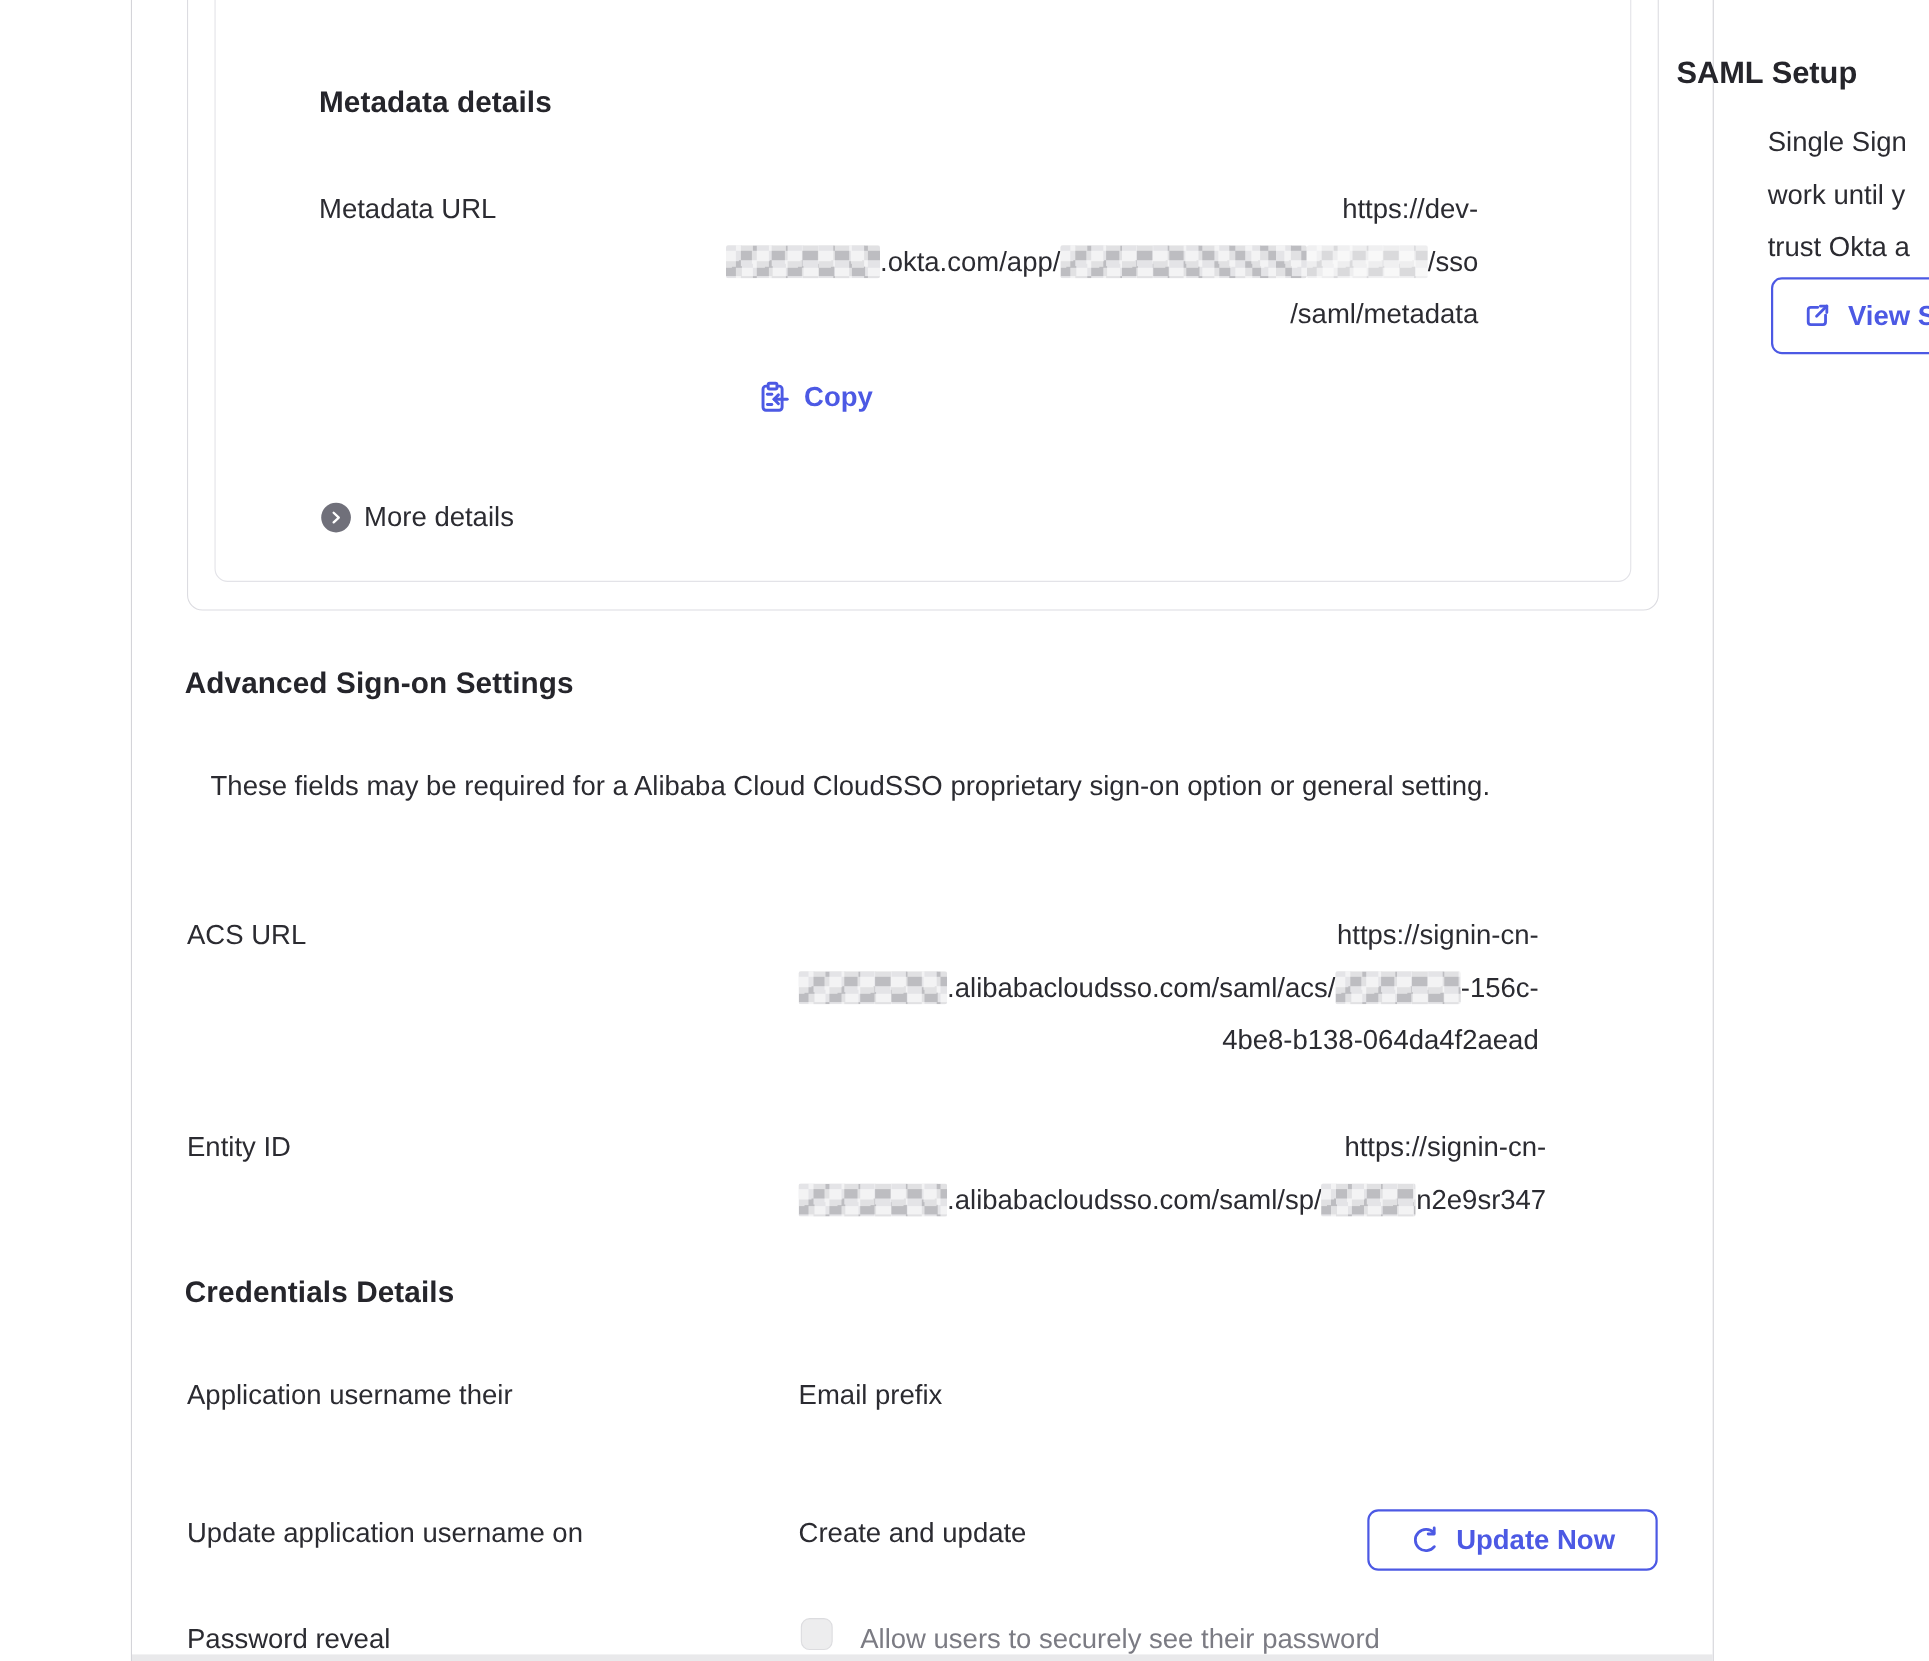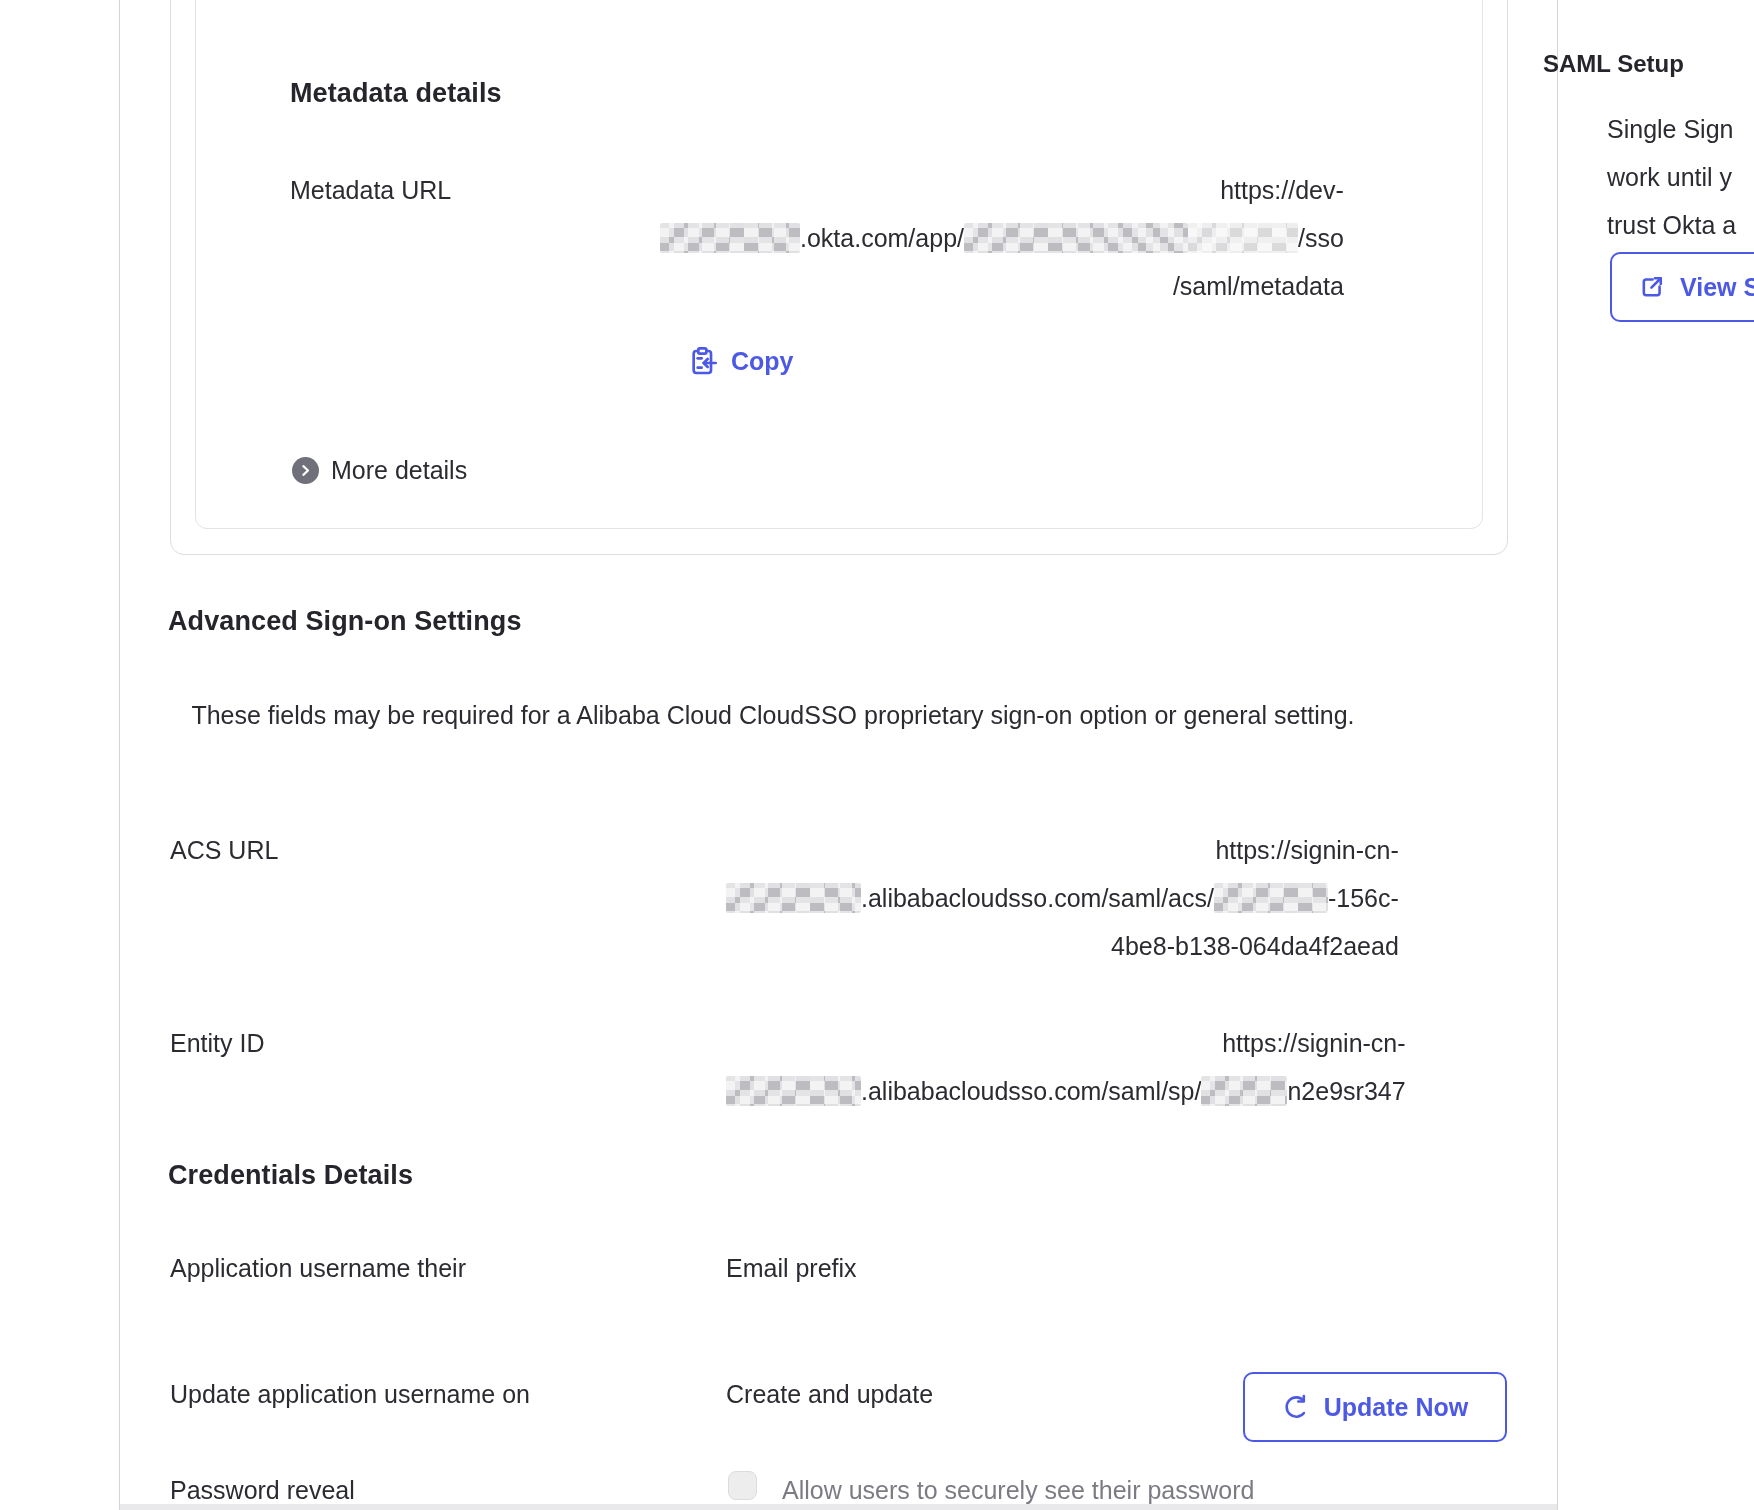--- a/index.html
+++ b/index.html
@@ -106,37 +106,37 @@
 </div>
 
 <div class="abs h1" style="left:168px;top:1160px;">Credentials Details</div>
 
 <div class="abs lbl" style="left:170px;top:1254px;">Application username their</div>
 <div class="abs val" style="left:726px;top:1254px;">Email prefix</div>
 
 <div class="abs lbl" style="left:170px;top:1380px;">Update application username on</div>
 <div class="abs val" style="left:726px;top:1380px;">Create and update</div>
 
-<button class="btn" style="left:1243px;top:1372px;width:264px;height:70px;border-color:#4c59e4;color:#4c59e4;">
+<button class="btn" style="left:1243px;top:1372px;width:264px;height:56px;border-color:#4c59e4;color:#4c59e4;">
   <span>
     <svg width="28" height="28" viewBox="0 0 24 24" fill="none" stroke="#4c59e4" stroke-width="2.2" stroke-linecap="round" stroke-linejoin="round">
       <path d="M18.5 6.5 A 8.3 8.3 0 1 0 18.8 17.2"></path>
       <polyline points="18.7,2.6 18.7,7.3 14,7.3"></polyline>
     </svg>
   </span>
   <span>Update Now</span>
 </button>
 
 <div class="abs lbl" style="left:170px;top:1476px;">Password reveal</div>
 <div class="checkbox" style="left:728px;top:1471px;"></div>
 <div class="abs val gray" style="left:782px;top:1476px;">Allow users to securely see their password</div>
 
 <div class="bottom-strip" style="left:120px;top:1504px;width:1437px;height:6px;"></div>
 
-<div class="abs" style="left:1524px;top:50px;font-size:24px;font-weight:700;color:#25252b;white-space:nowrap;margin-left:19px;">SAML Setup</div>
+<div class="abs" style="left:1524px;top:50px;font-size:28px;font-weight:700;color:#25252b;white-space:nowrap;">SAML Setup</div>
 <div class="sb-line" style="left:1607px;top:115px;">Single Sign</div>
 <div class="sb-line" style="left:1607px;top:163px;">work until y</div>
 <div class="sb-line" style="left:1607px;top:211px;">trust Okta a</div>
 
 <button class="btn" style="left:1610px;top:252px;width:280px;height:70px;border-color:#4c59e4;color:#4c59e4;justify-content:flex-start;padding-left:26px;">
   <span>
     <svg width="28" height="28" viewBox="0 0 24 24" fill="none" stroke="#4c59e4" stroke-width="2.2" stroke-linecap="round" stroke-linejoin="round">
       <path d="M12.5 5.5H7a2 2 0 0 0-2 2V17a2 2 0 0 0 2 2h9.5a2 2 0 0 0 2-2v-5.5"></path>
       <polyline points="14.5,4.5 19.5,4.5 19.5,9.5"></polyline>
       <line x1="19.5" y1="4.5" x2="11.5" y2="12.5"></line>

